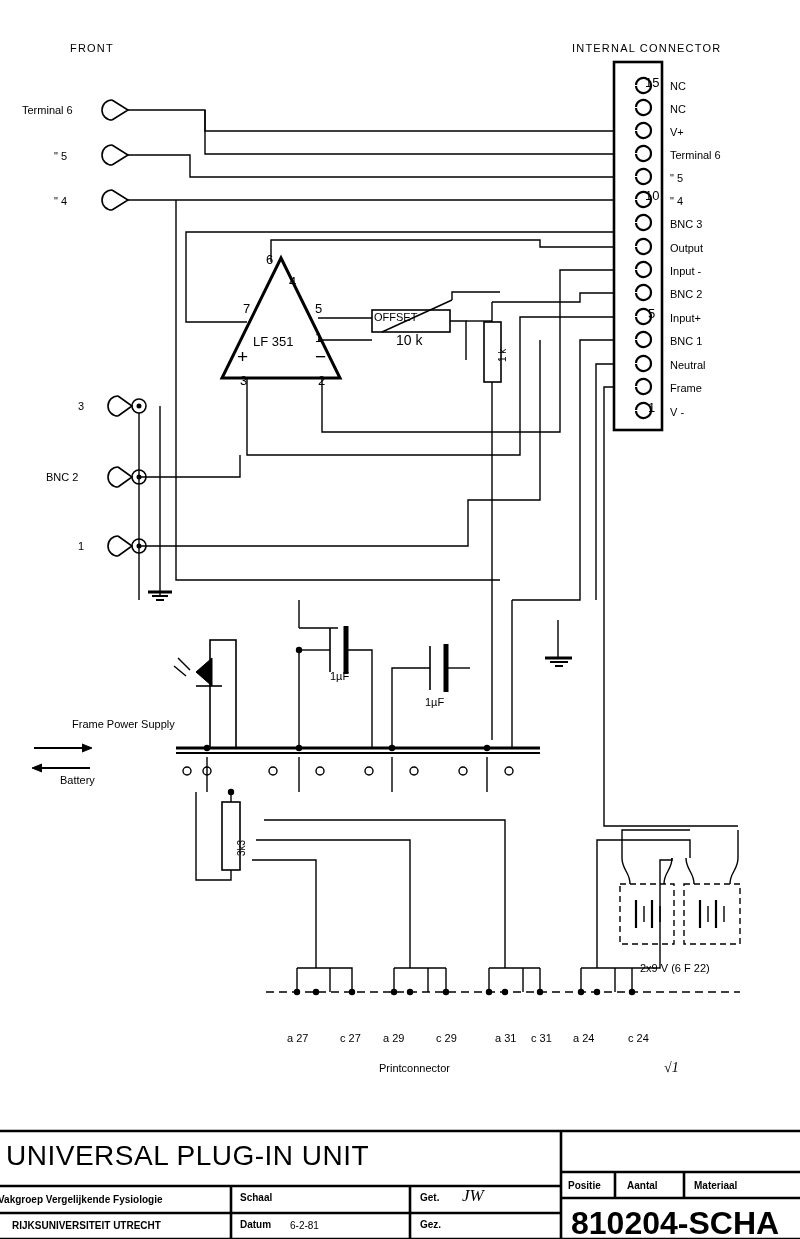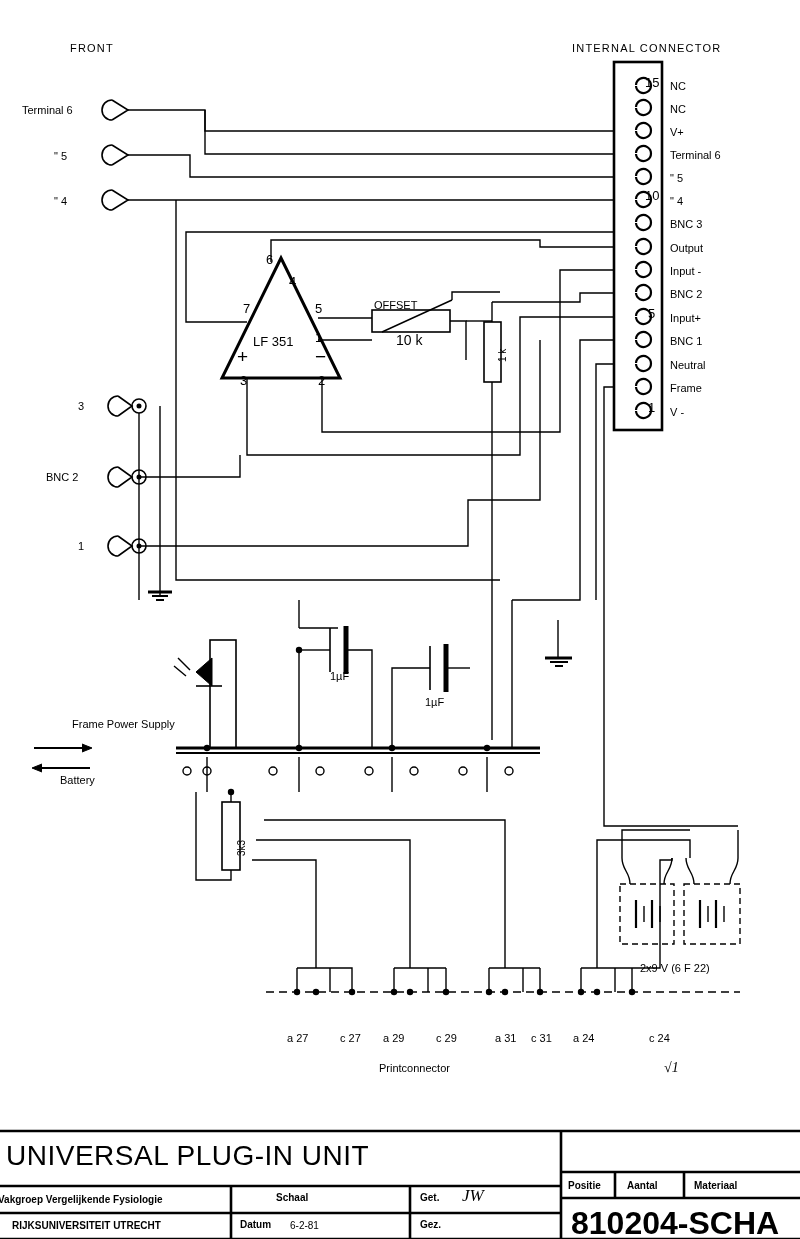--- a/index.html
+++ b/index.html
@@ -345,39 +345,39 @@
   <div class="lbl big" style="left:289px; top:276px;">4</div>
   <div class="lbl big" style="left:243px; top:303px;">7</div>
   <div class="lbl big" style="left:315px; top:303px;">5</div>
   <div class="lbl big" style="left:315px; top:332px;">1</div>
   <div class="lbl big" style="left:240px; top:375px;">3</div>
   <div class="lbl big" style="left:318px; top:375px;">2</div>
   <div class="lbl" style="left:237px; top:351px; font-size:19px;">+</div>
   <div class="lbl" style="left:315px; top:351px; font-size:19px;">−</div>
   <div class="lbl" style="left:253px; top:336px; font-size:13px;">LF 351</div>
 
-  <div class="lbl" style="left:374px; top:299px;">OFFSET</div>
+  <div class="lbl" style="left:374px; top:311px;">OFFSET</div>
   <div class="lbl sm" style="left:396px; top:334px;">10 k</div>
   <div class="vert" style="left:497px; top:362px;">1 k</div>
   <div class="vert" style="left:236px; top:856px;">3k3</div>
   <div class="lbl" style="left:330px; top:670px;">1µF</div>
   <div class="lbl" style="left:425px; top:696px;">1µF</div>
   <div class="lbl" style="left:640px; top:962px;">2x9 V  (6 F 22)</div>
 
   <div class="lbl" style="left:26px; top:718px;padding-left:46px;">Frame  Power Supply</div>
   <div class="lbl" style="left:60px; top:774px;">Battery</div>
 
   <div class="lbl" style="left:287px; top:1032px;">a 27</div>
   <div class="lbl" style="left:340px; top:1032px;">c 27</div>
   <div class="lbl" style="left:383px; top:1032px;">a 29</div>
   <div class="lbl" style="left:436px; top:1032px;">c 29</div>
   <div class="lbl" style="left:479px; top:1032px;margin-left:16px;">a 31</div>
   <div class="lbl" style="left:531px; top:1032px;">c 31</div>
   <div class="lbl" style="left:573px; top:1032px;">a 24</div>
-  <div class="lbl" style="left:649px; top:1032px;">c 24</div>
+  <div class="lbl" style="left:628px; top:1032px;">c 24</div>
   <div class="lbl" style="left:379px; top:1062px;">Printconnector</div>
 
   <div class="sig" style="left:664px; top:1060px;">√1</div>
 
   <svg id="titleblock" width="800" height="111" viewBox="0 0 800 111">
     <g stroke="#000" fill="none" stroke-width="2.6">
       <line x1="0" y1="3" x2="800" y2="3"></line>
       <line x1="0" y1="111" x2="800" y2="111"></line>
       <line x1="561" y1="3" x2="561" y2="111"></line>
       <line x1="561" y1="44" x2="800" y2="44"></line>
@@ -391,21 +391,21 @@
       <line x1="0" y1="85" x2="231" y2="85"></line>
     </g>
   </svg>
 
   <div class="tb-title">UNIVERSAL PLUG-IN UNIT</div>
   <div class="tb-code">810204-SCHA</div>
 
   <div class="tb-small" style="left:-2px; top:1194px;">Vakgroep  Vergelijkende  Fysiologie</div>
   <div class="tb-small" style="left:12px; top:1220px;">RIJKSUNIVERSITEIT  UTRECHT</div>
 
-  <div class="tb-small" style="left:240px; top:1192px;margin-left:36px;">Schaal</div>
+  <div class="tb-small" style="left:240px; top:1192px;">Schaal</div>
   <div class="tb-small" style="left:240px; top:1219px;">Datum</div>
   <div class="tb-reg" style="left:290px; top:1220px;">6-2-81</div>
   <div class="tb-small" style="left:420px; top:1192px;">Get.</div>
   <div class="tb-small" style="left:420px; top:1219px;">Gez.</div>
   <div class="sig" style="left:462px; top:1186px; font-size:17px;">JW</div>
 
   <div class="tb-small" style="left:568px; top:1180px;">Positie</div>
   <div class="tb-small" style="left:627px; top:1180px;">Aantal</div>
   <div class="tb-small" style="left:694px; top:1180px;">Materiaal</div>
 

